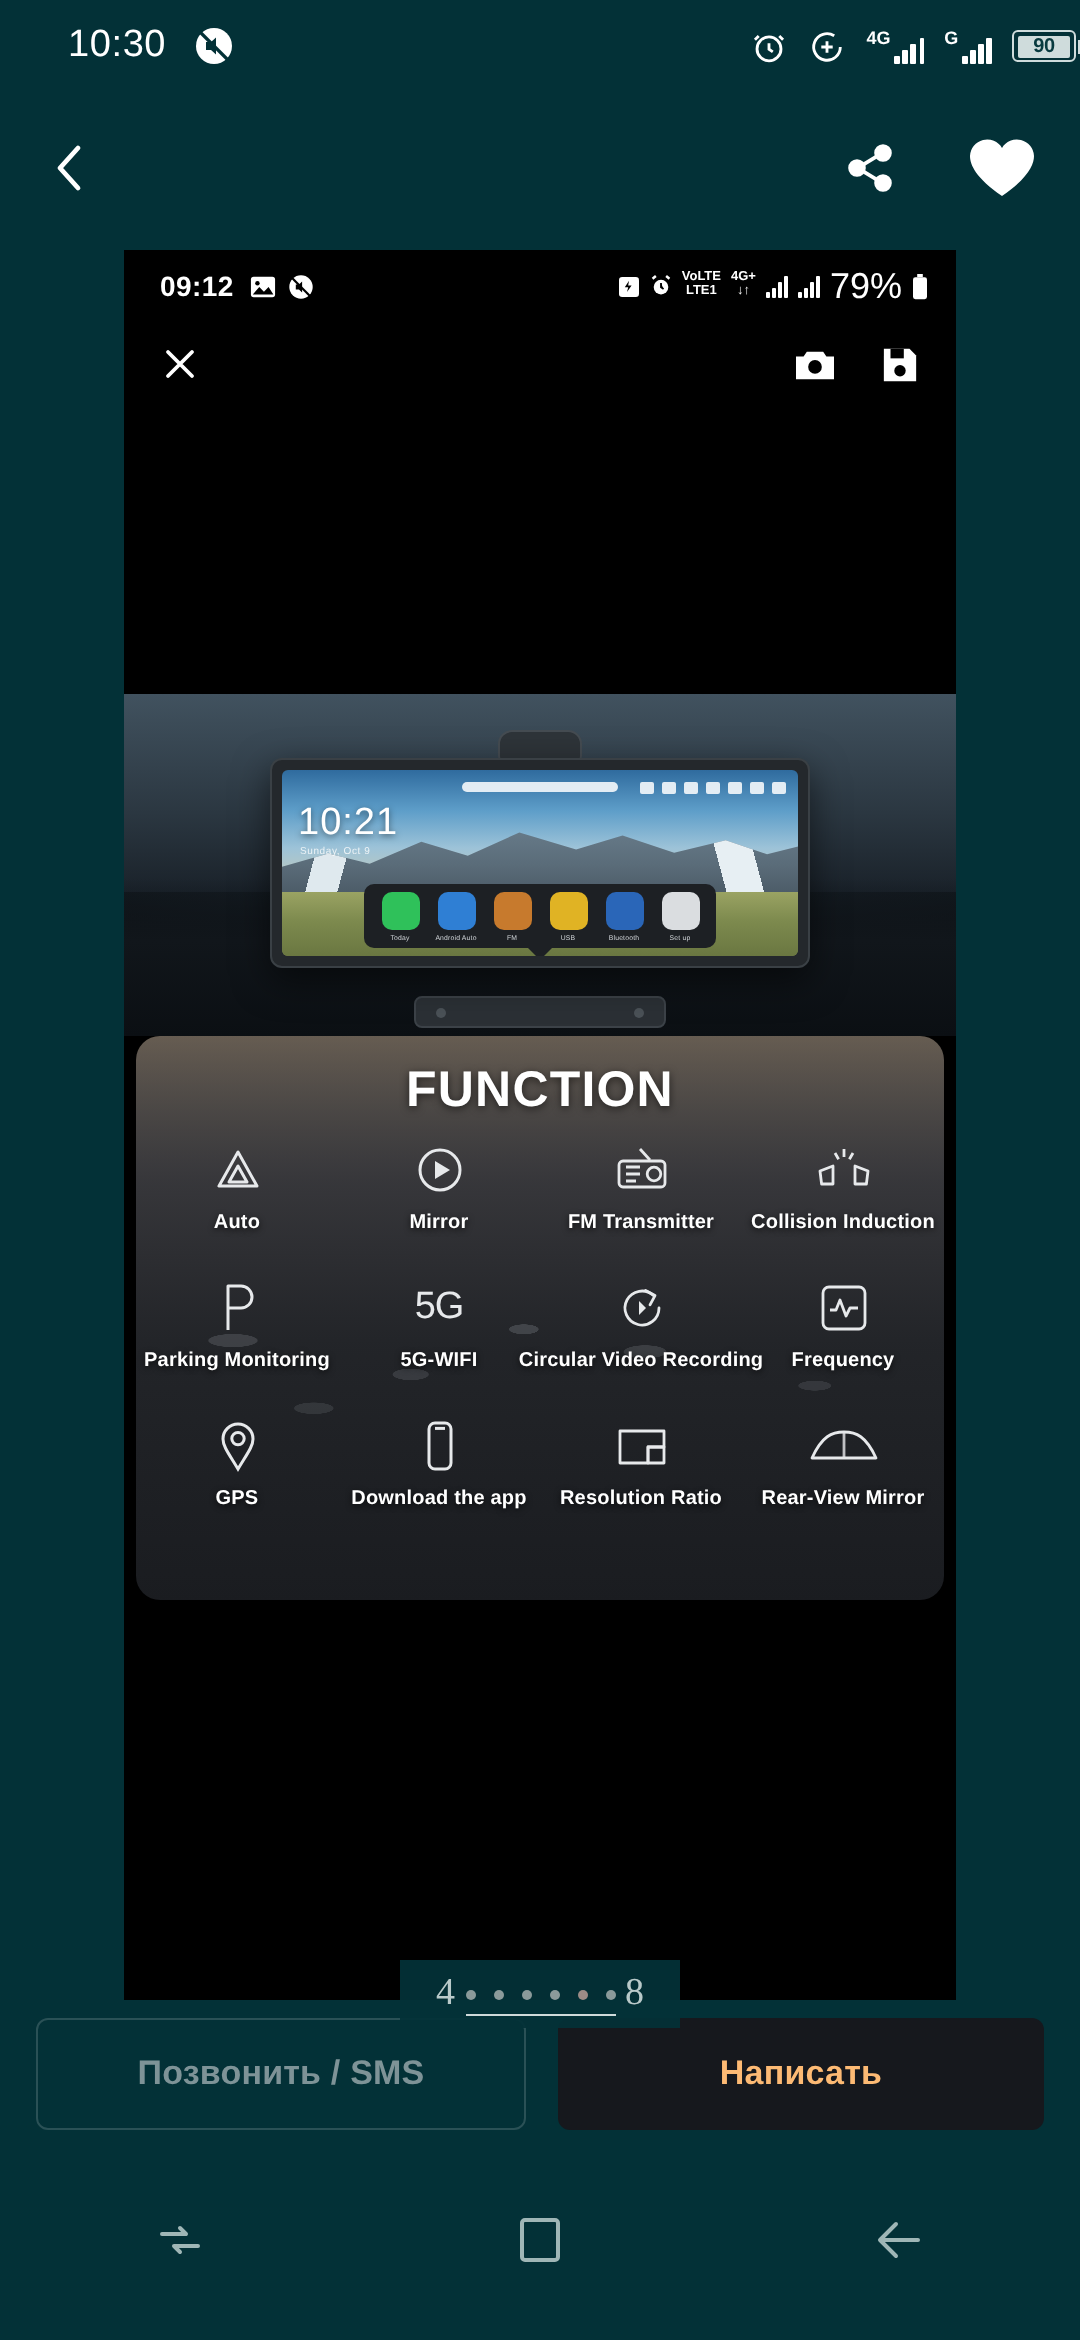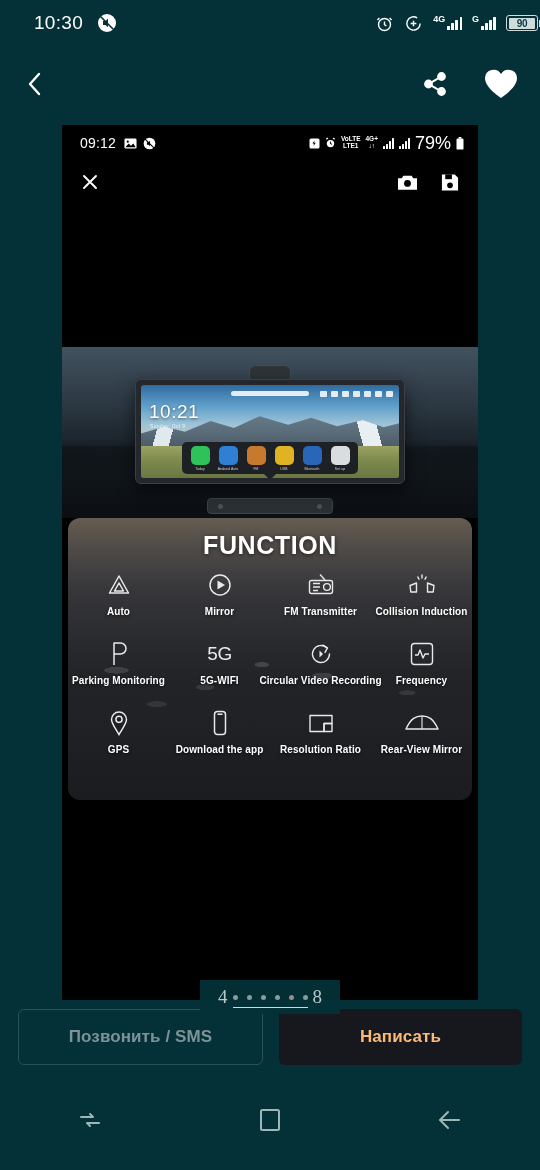--- a/index.html
+++ b/index.html
@@ -29,21 +29,21 @@
   }
   .batt:after{
     content:""; position:absolute; right:-4px; top:4px; width:2.5px; height:7px;
     background:#cfdcdc; border-radius:0 1px 1px 0;
   }
   .batt-fill{
     position:absolute; left:1.5px; top:1.5px; bottom:1.5px; width:26px;
     background:#cfdcdc; border-radius:1px;
   }
   .batt-num{ position:relative; z-index:2; font-size:10px; color:#083a3f; font-weight:700; letter-spacing:-.2px;}
-  .net-group{ display:flex; gap:2px; }
+  .net-group{ display:flex; align-items:flex-end; gap:2px; }
   .net-label{ font-size:9px; font-weight:700; color:#fff; line-height:1; margin-bottom:8px;}
   .bars{ display:flex; align-items:flex-end; gap:1.5px; height:15px;}
   .bars i{ display:block; width:2.6px; background:#fff; border-radius:.5px;}
   .bars i:nth-child(1){height:4px}
   .bars i:nth-child(2){height:7px}
   .bars i:nth-child(3){height:10px}
   .bars i:nth-child(4){height:13px}
   .bars.dim i{ background:#fff; }
 
   
@@ -62,21 +62,21 @@
   .photo{
     position:absolute; top:3px; left:62px; width:416px; height:898px;
     background:#000; overflow:hidden;
   }
 
   
   .inner-status{
     position:absolute; top:0; left:0; width:416px; height:36px;
     display:flex; align-items:center; padding:0 14px 0 18px; color:#fff;
   }
-  .inner-clock{ font-size:14px; font-weight:400; letter-spacing:.2px;}
+  .inner-clock{ font-size:14px; font-weight:700; letter-spacing:.2px;}
   .inner-left{ display:flex; align-items:center; gap:6px; margin-left:8px;}
   .inner-right{ display:flex; align-items:center; gap:5px;}
   .inner-pct{ font-size:18px; font-weight:400; }
   .mini-bars{ display:flex; align-items:flex-end; gap:1px; height:11px;}
   .mini-bars i{ display:block; width:2px; background:#fff; border-radius:.5px;}
   .mini-bars i:nth-child(1){height:3px}
   .mini-bars i:nth-child(2){height:5px}
   .mini-bars i:nth-child(3){height:8px}
   .mini-bars i:nth-child(4){height:11px}
   .volte{ font-size:6.5px; font-weight:700; line-height:1.05; text-align:center; }

